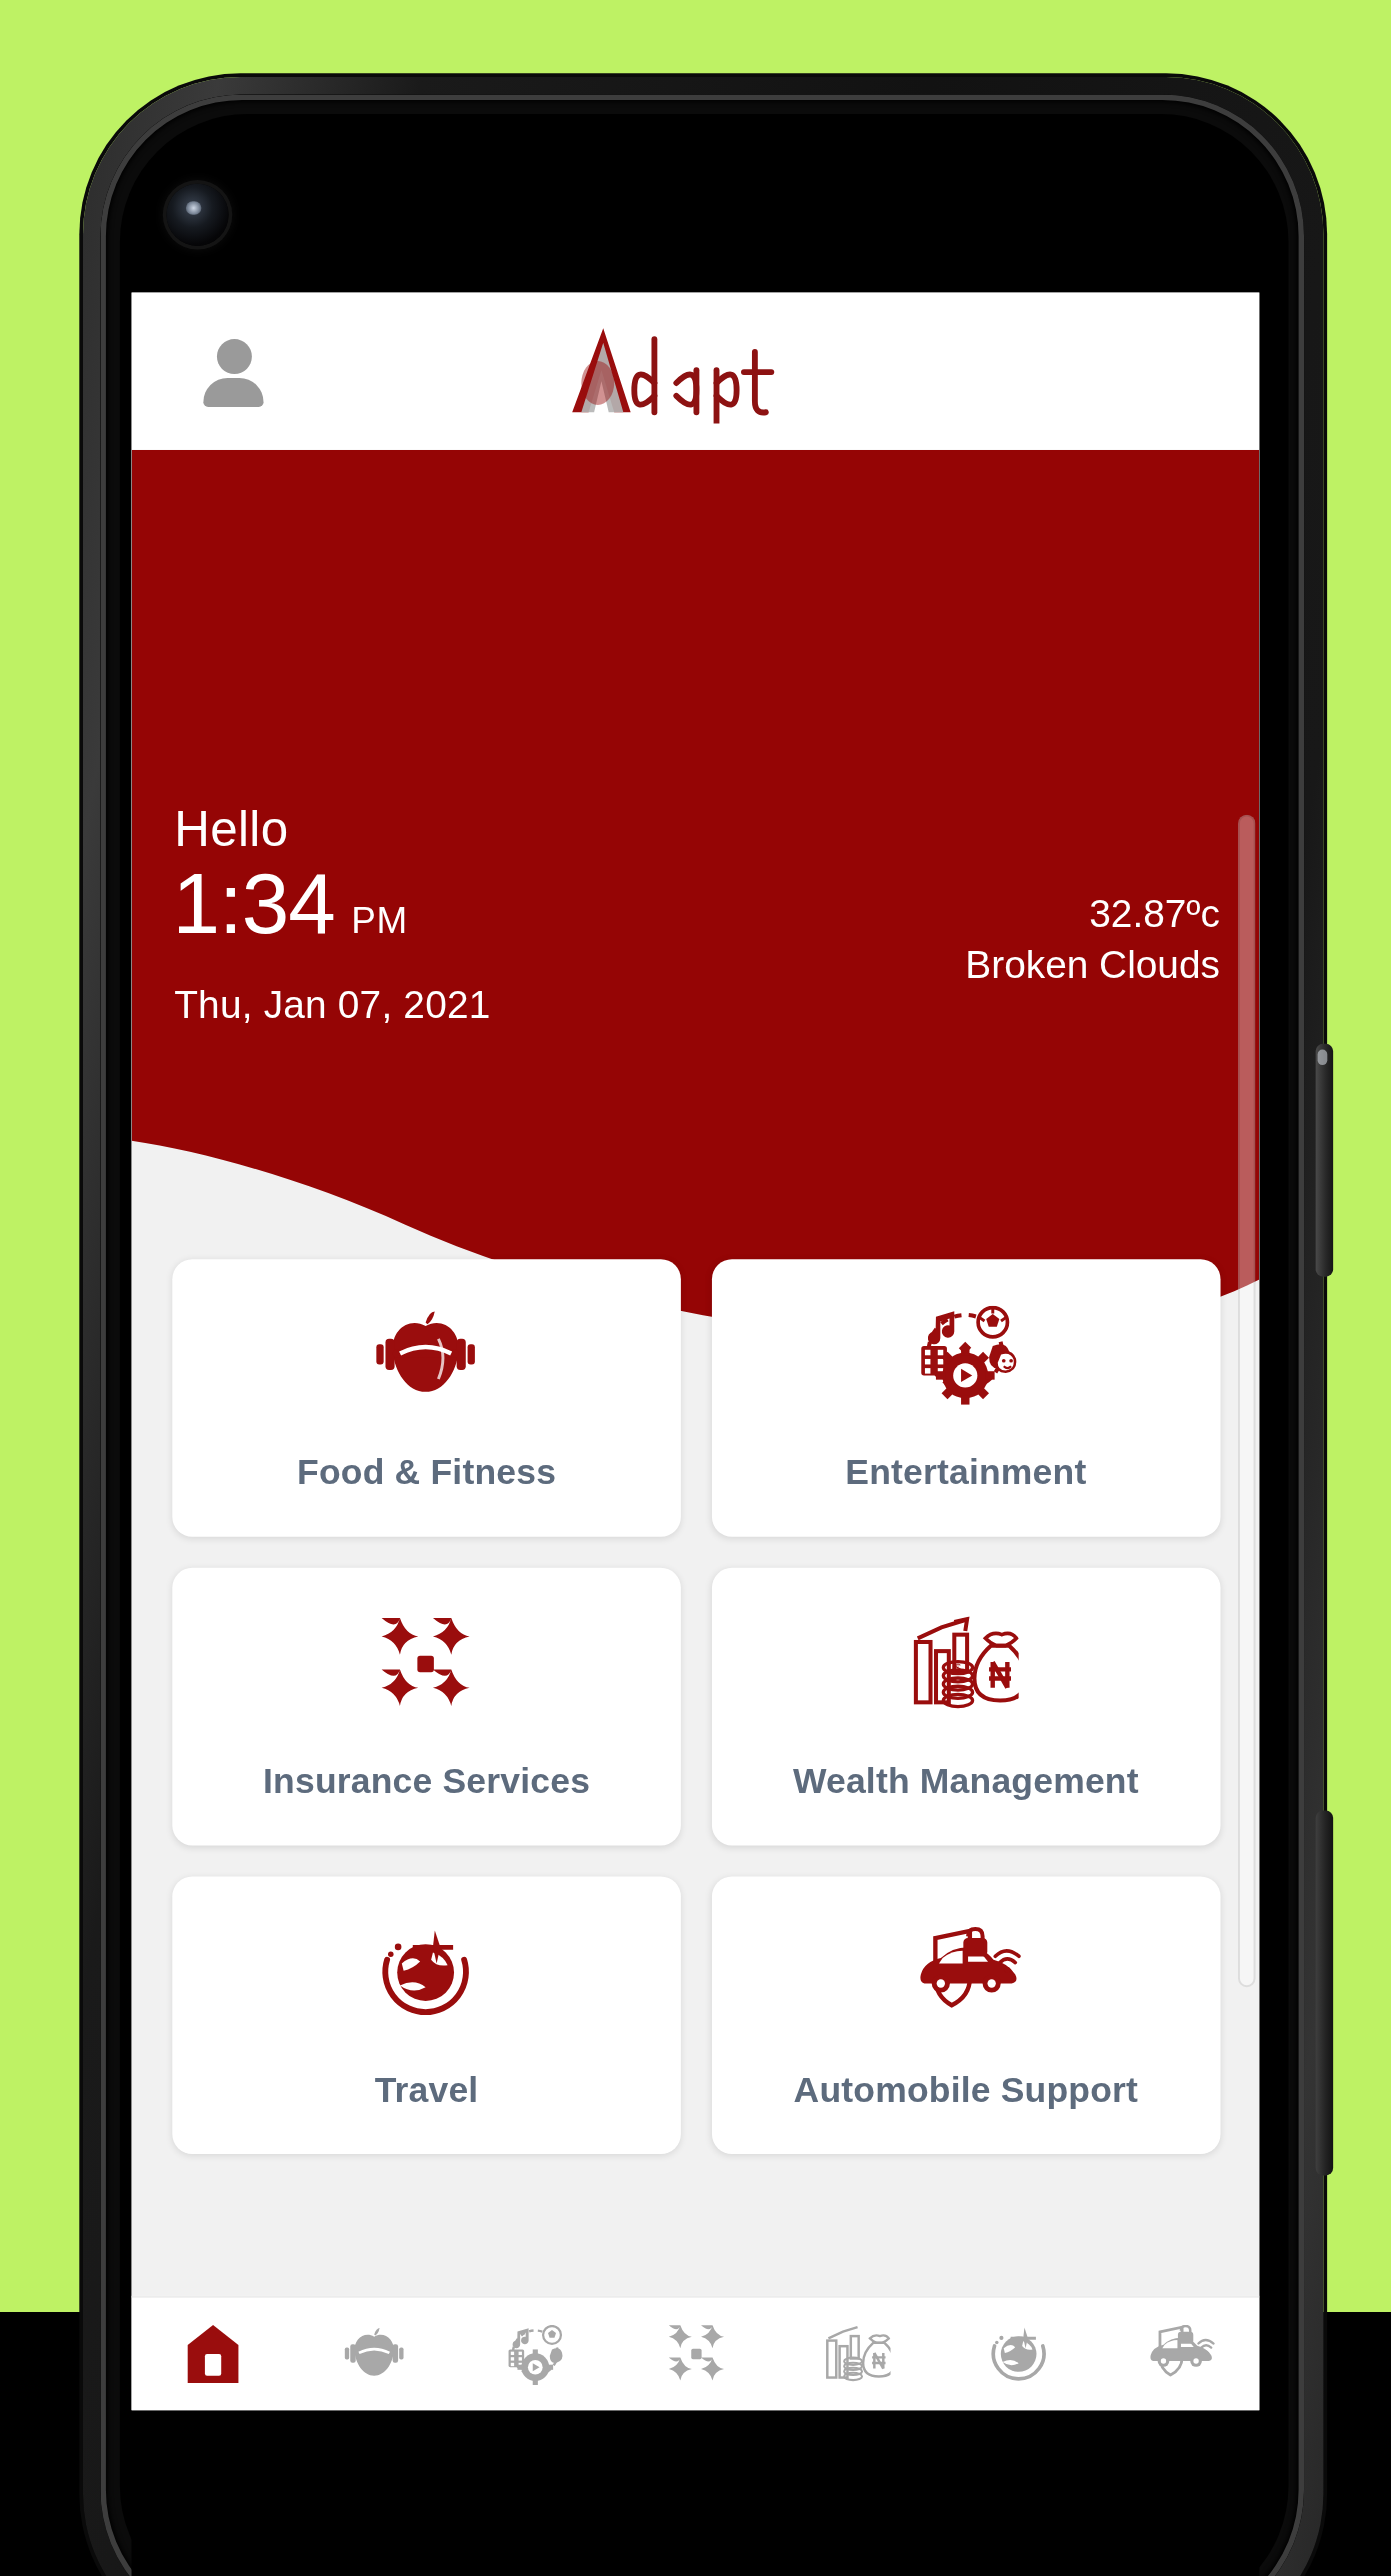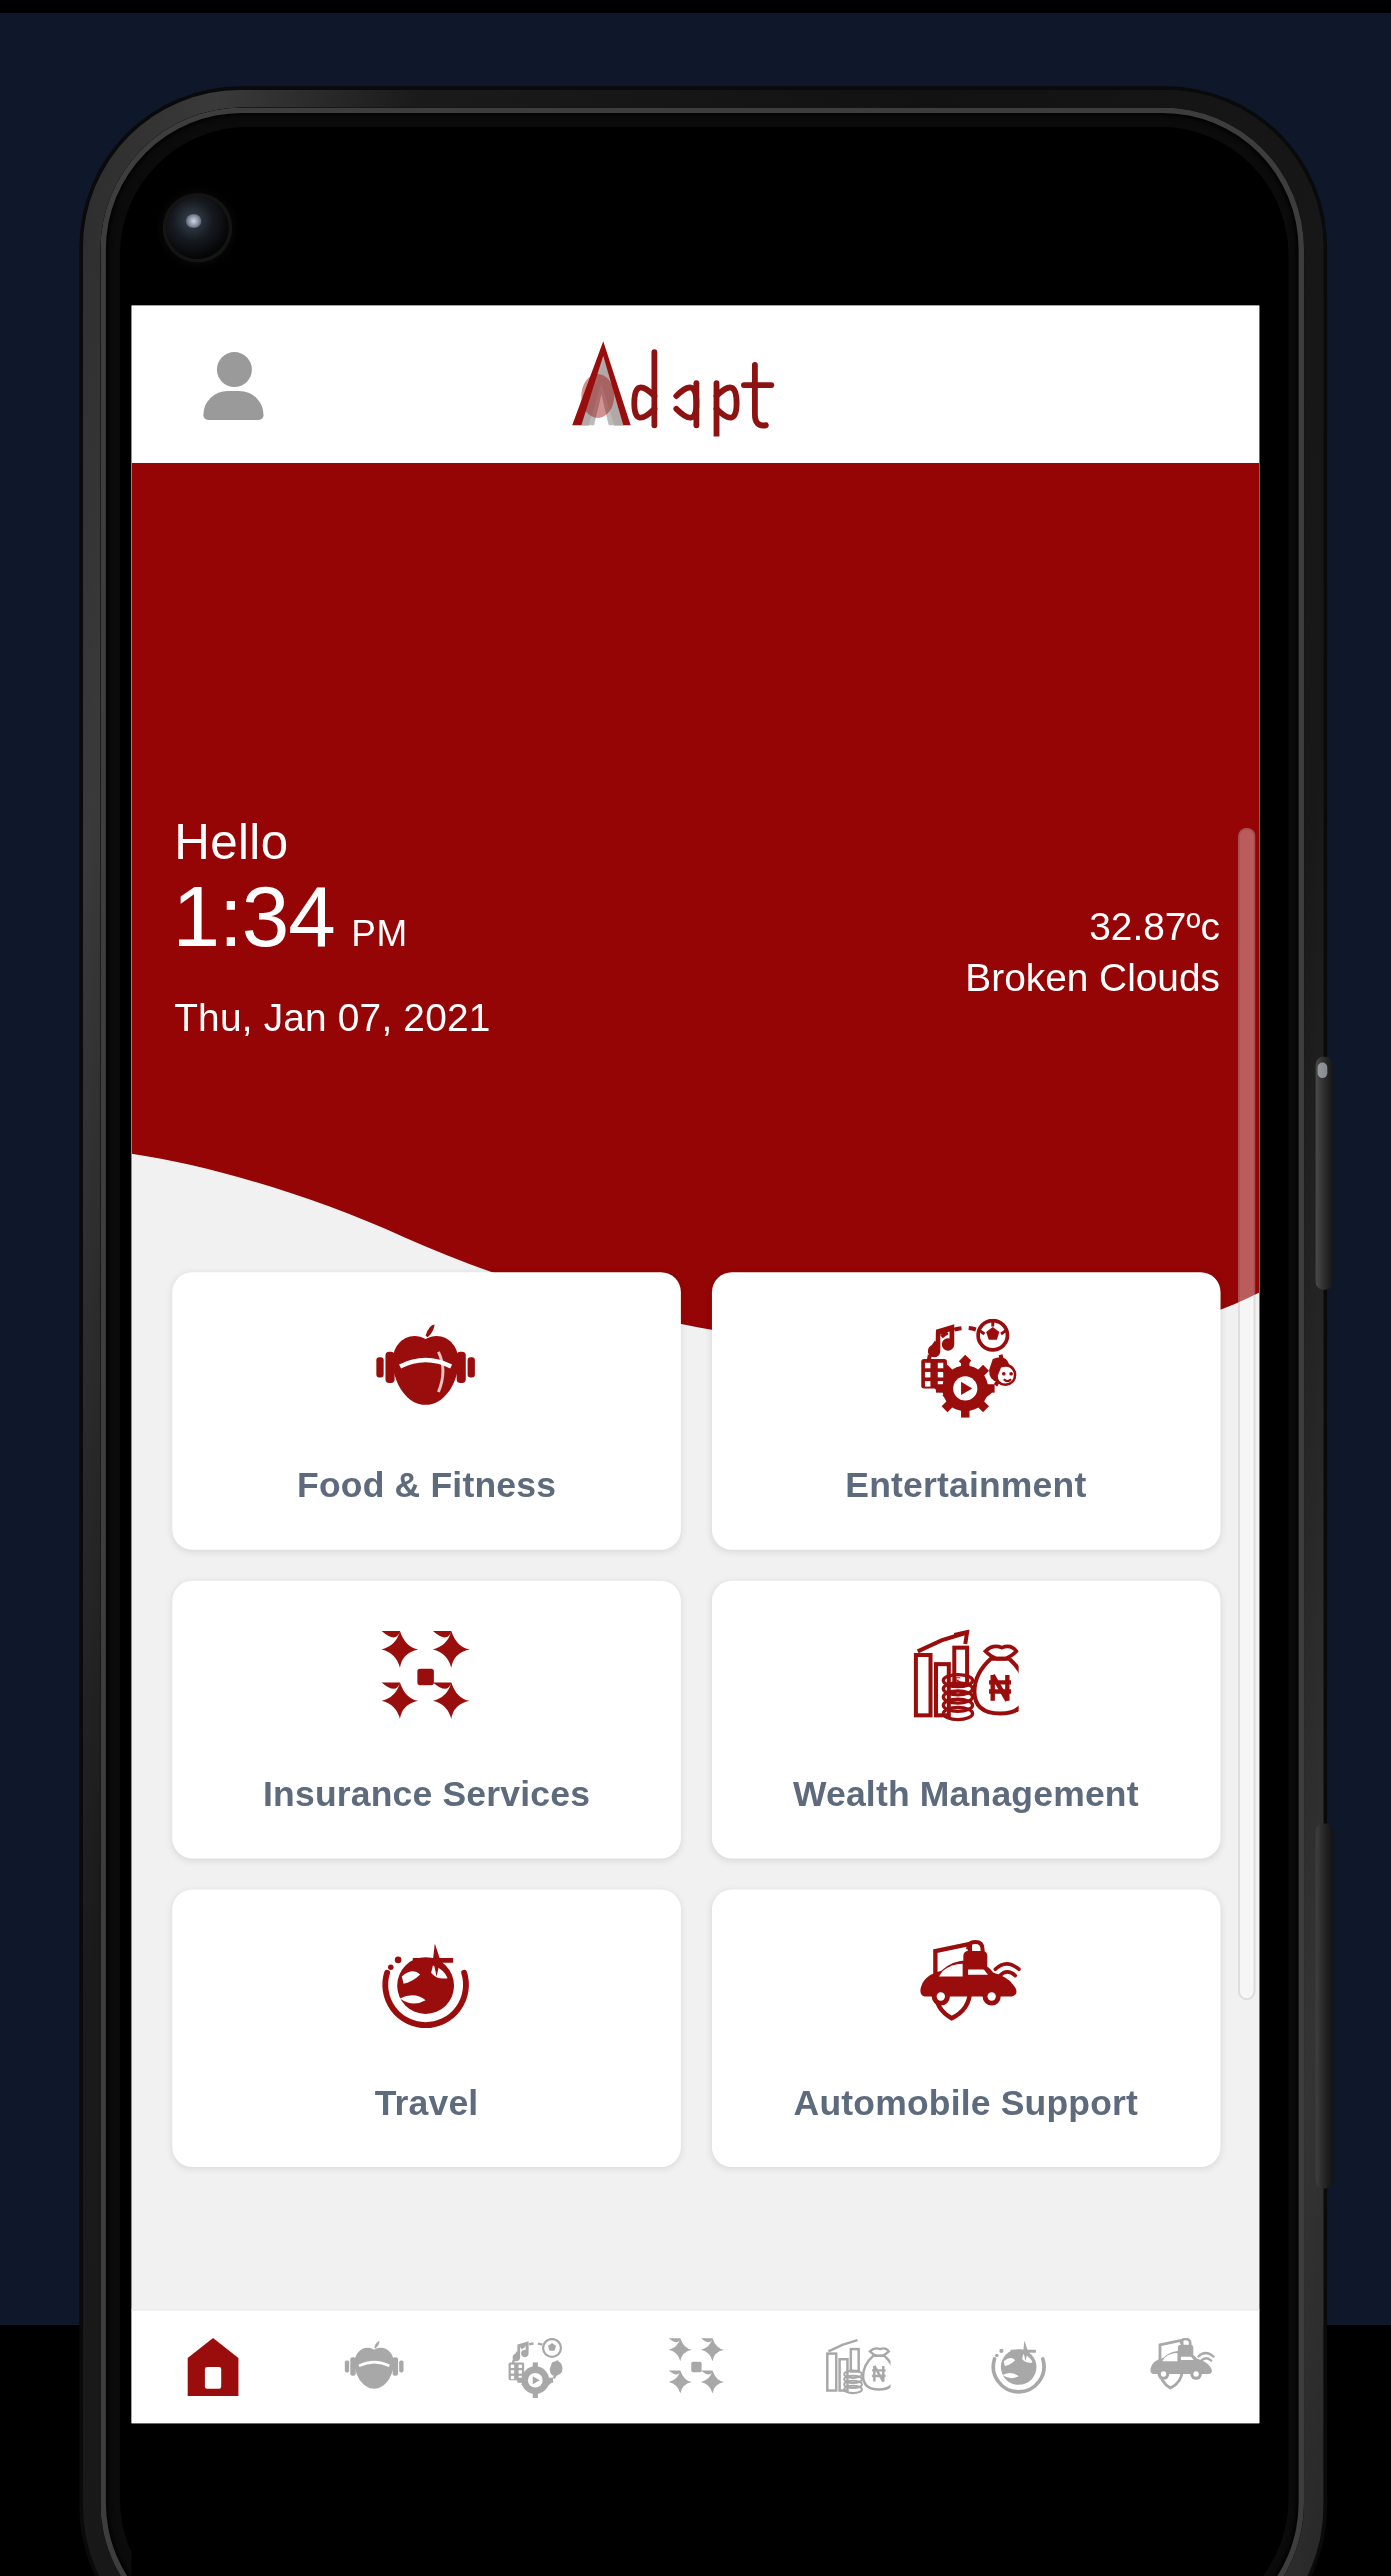--- a/index.html
+++ b/index.html
@@ -1,19 +1,19 @@
 <!DOCTYPE html>
 <html style="font-size:15px"><head>
 <meta charset="utf-8">
 <style>
   html,body{margin:0;padding:0;background:#000;}
   body{width:1391px;height:2576px;font-family:"Liberation Sans",sans-serif;overflow:hidden;}
 
   
-  #stage{position:relative;width:1391px;height:2312px;background:#0f172a;margin-top:13px;}
+  #stage{position:relative;width:1391px;height:2312px;background:#bef264;}
 
   .device{
     position:absolute;left:83px;top:77px;width:639px;height:1326px;
   }
   .phone-body{
     position:absolute;left:0;top:0;width:639px;height:1326px;
     border-radius:81px;
     background:linear-gradient(100deg,#2c2c2c 0%,#3a3a3a 8%,#1a1a1a 20%,#121212 50%,#181818 80%,#343434 93%,#262626 100%);
     box-shadow:0 0 0 1.9px #0a0a0a;
   }

